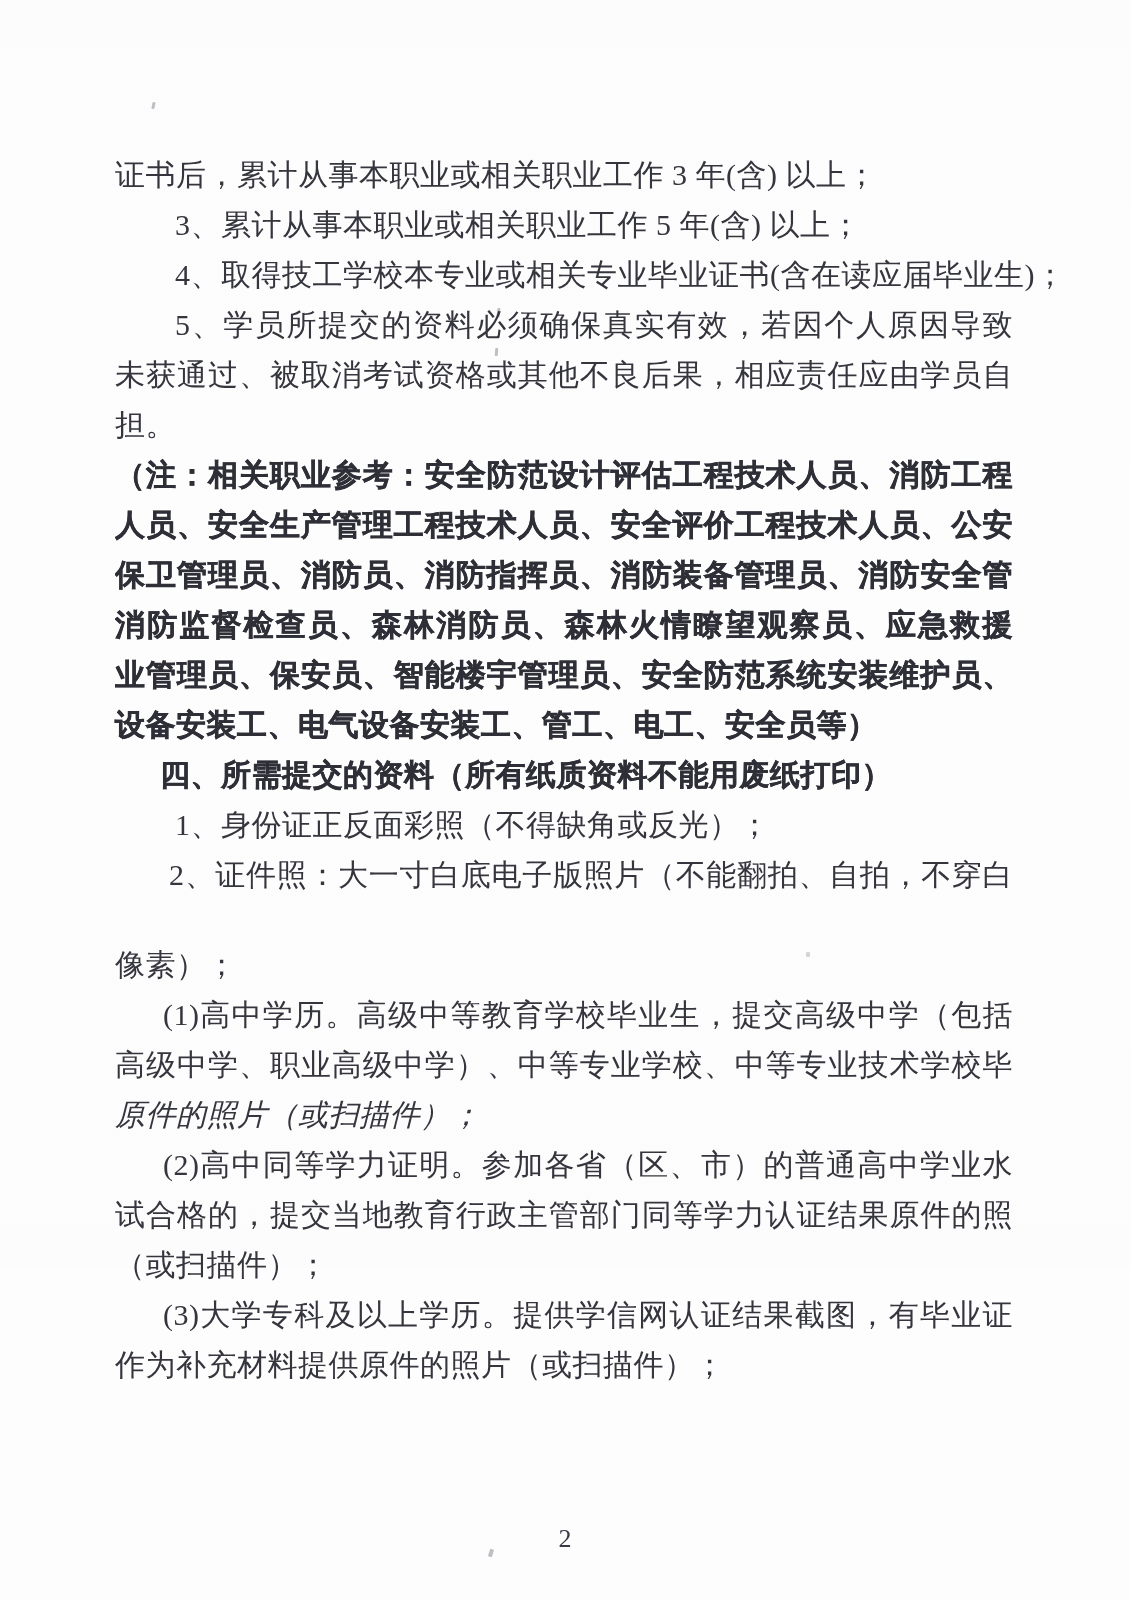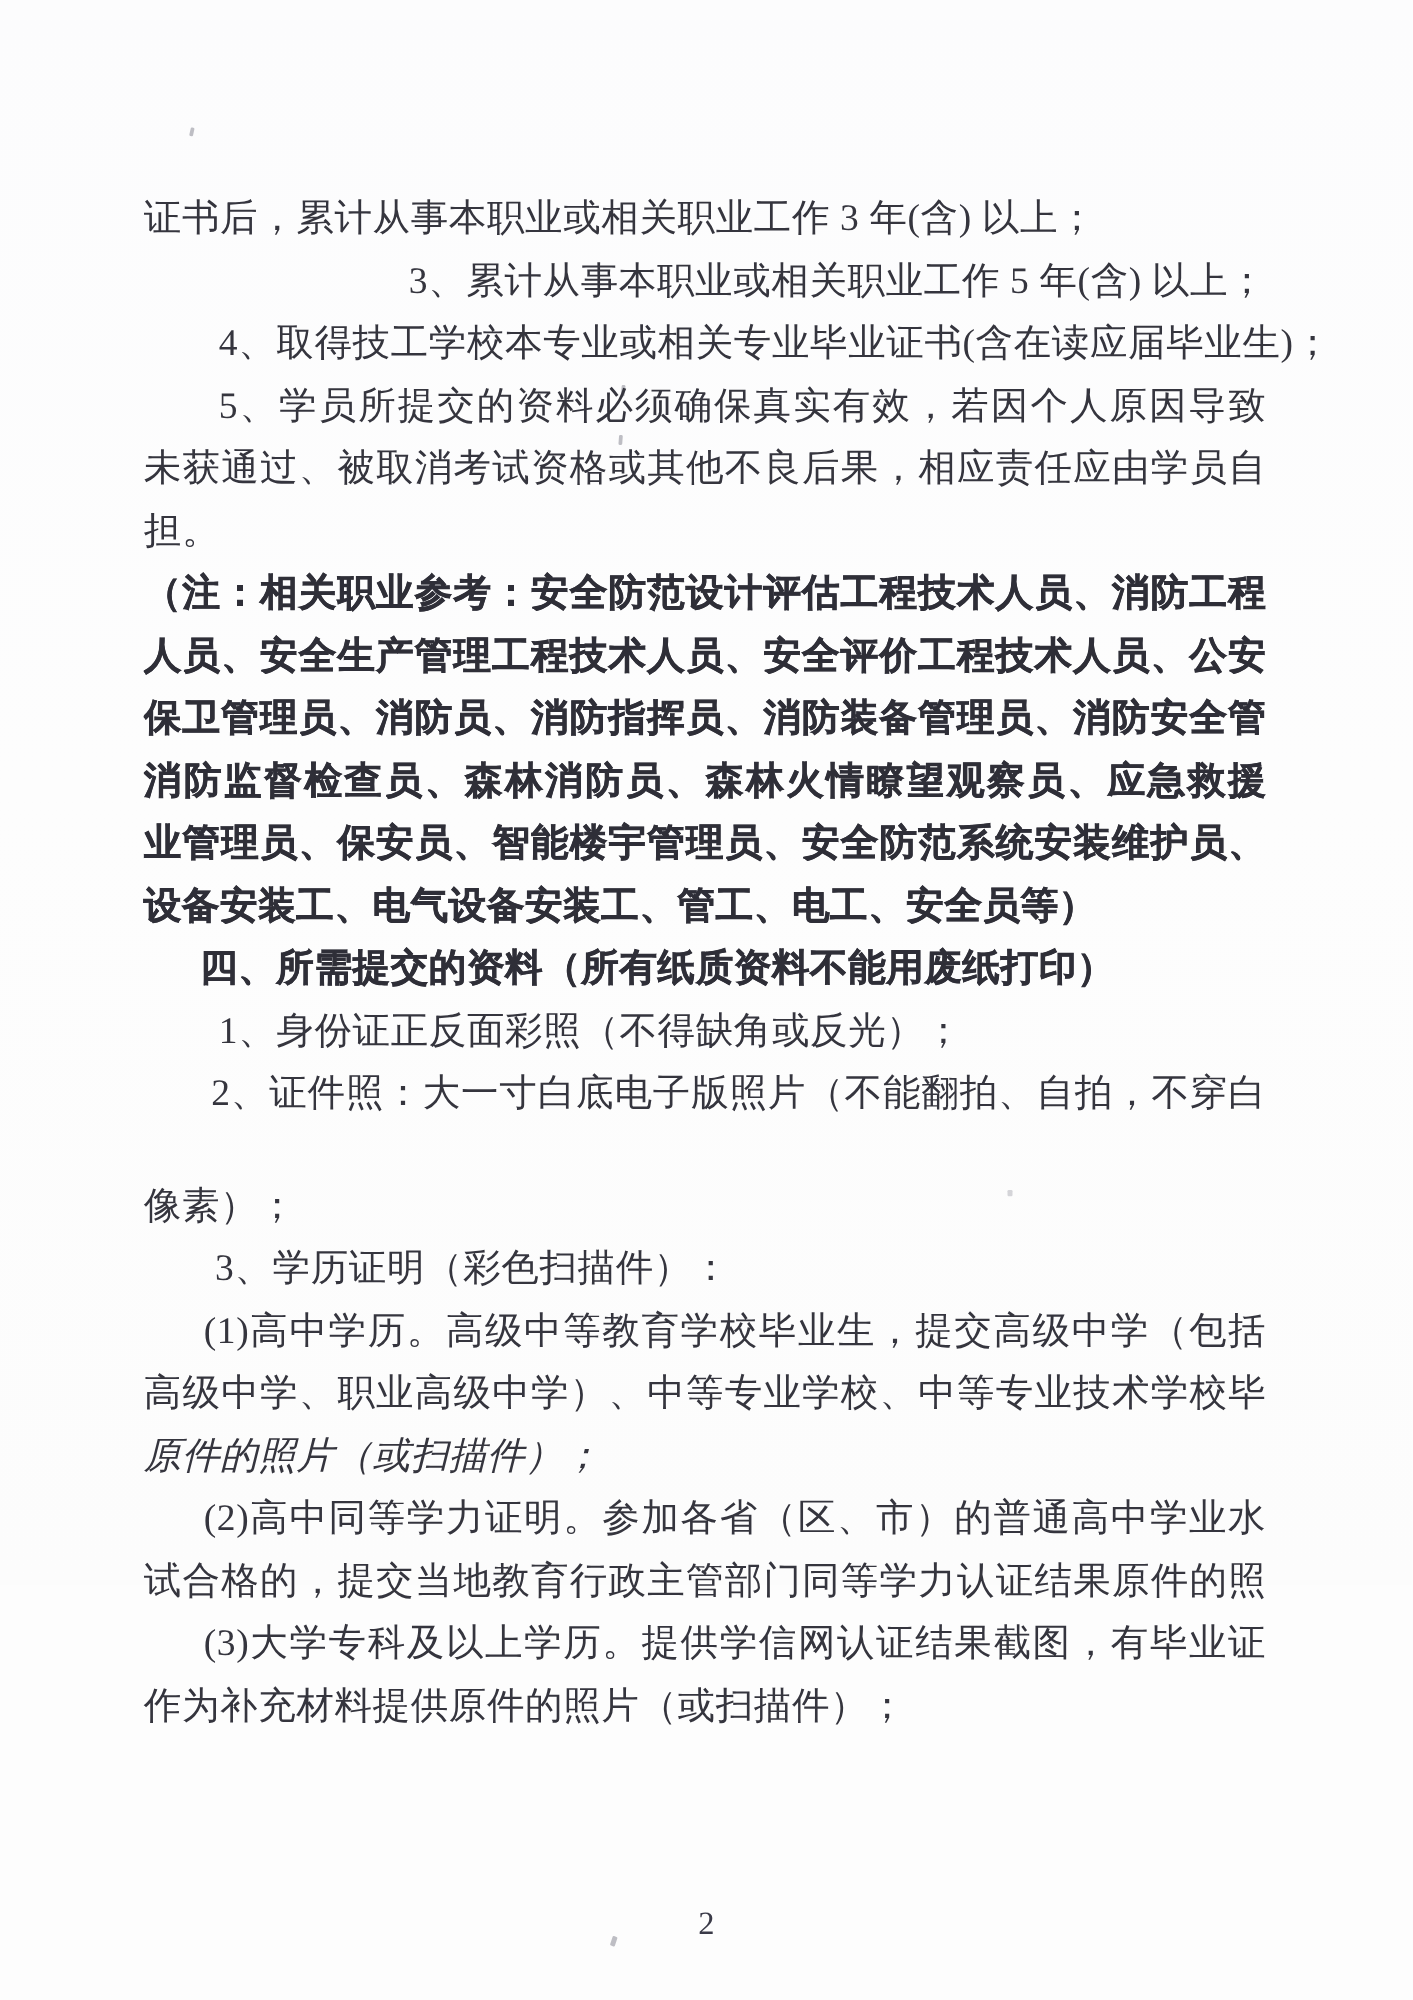--- a/index.html
+++ b/index.html
@@ -69,40 +69,40 @@
 <body>
 
 <div class="page">
   <div class="speck s1"></div>
   <div class="speck s2"></div>
   <div class="speck s3"></div>
   <div class="speck s4"></div>
 
   <div class="content">
       <div class="line" style="text-indent: 0em;">证书后，累计从事本职业或相关职业工作 3 年(含) 以上；</div>
-      <div class="line" style="text-indent: 2em; text-align: right;">3、累计从事本职业或相关职业工作 5 年(含) 以上；</div>
+      <div class="line" style="text-indent: 2em;">3、累计从事本职业或相关职业工作 5 年(含) 以上；</div>
       <div class="line" style="text-indent: 2em;">4、取得技工学校本专业或相关专业毕业证书(含在读应届毕业生)；</div>
       <div class="line justify" style="text-indent: 2em;">5、学员所提交的资料必须确保真实有效，若因个人原因导致报名</div>
       <div class="line justify" style="text-indent: 0em;">未获通过、被取消考试资格或其他不良后果，相应责任应由学员自行承</div>
       <div class="line" style="text-indent: 0em;">担。</div>
       <div class="line bold justify" style="text-indent: 0em;">（注：相关职业参考：安全防范设计评估工程技术人员、消防工程技术</div>
       <div class="line bold justify" style="text-indent: 0em;">人员、安全生产管理工程技术人员、安全评价工程技术人员、公安警察、</div>
       <div class="line bold justify" style="text-indent: 0em;">保卫管理员、消防员、消防指挥员、消防装备管理员、消防安全管理员、</div>
       <div class="line bold justify" style="text-indent: 0em;">消防监督检查员、森林消防员、森林火情瞭望观察员、应急救援员、物</div>
       <div class="line bold justify" style="text-indent: 0em;">业管理员、保安员、智能楼宇管理员、安全防范系统安装维护员、机械</div>
       <div class="line bold" style="text-indent: 0em;">设备安装工、电气设备安装工、管工、电工、安全员等）</div>
       <div class="line bold" style="text-indent: 1.5em;">四、所需提交的资料（所有纸质资料不能用废纸打印）</div>
       <div class="line" style="text-indent: 2em;">1、身份证正反面彩照（不得缺角或反光）；</div>
       <div class="line justify" style="text-indent: 1.8em;">2、证件照：大一寸白底电子版照片（不能翻拍、自拍，不穿白色衣</div>
       <div class="line" style="text-indent: 0em; margin-top: 40px;">像素）；</div>
-      <div class="line" style="text-indent: 1.9em;">3、学历证明（彩色扫描件）：</div>
       <div class="line justify" style="text-indent: 1.6em;">(1)高中学历。高级中等教育学校毕业生，提交高级中学（包括普通</div>
       <div class="line justify" style="text-indent: 0em;">高级中学、职业高级中学）、中等专业学校、中等专业技术学校毕业证</div>
       <div class="line" style="text-indent: 0em; font-style: italic;">原件的照片（或扫描件）；</div>
       <div class="line justify" style="text-indent: 1.6em;">(2)高中同等学力证明。参加各省（区、市）的普通高中学业水平考</div>
       <div class="line justify" style="text-indent: 0em;">试合格的，提交当地教育行政主管部门同等学力认证结果原件的照片</div>
+      <div class="line" style="text-indent: 0em;">（或扫描件）；</div>
       <div class="line justify" style="text-indent: 1.6em;">(3)大学专科及以上学历。提供学信网认证结果截图，有毕业证的可</div>
       <div class="line" style="text-indent: 0em;">作为补充材料提供原件的照片（或扫描件）；</div>
     </div>
 
   <div class="footer">2</div>
   <div class="speck s5"></div>
 </div>
 
 </body></html>

